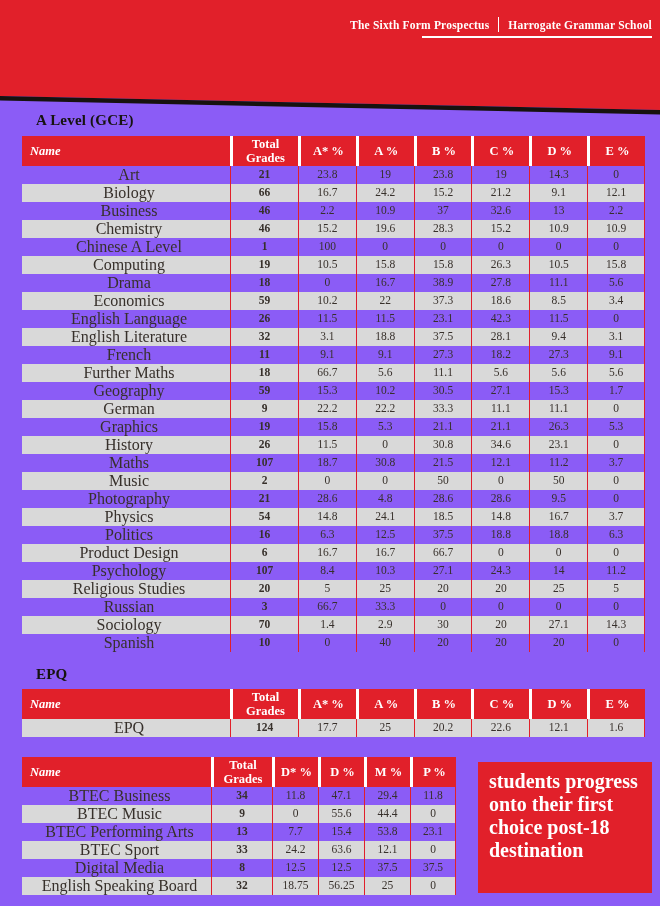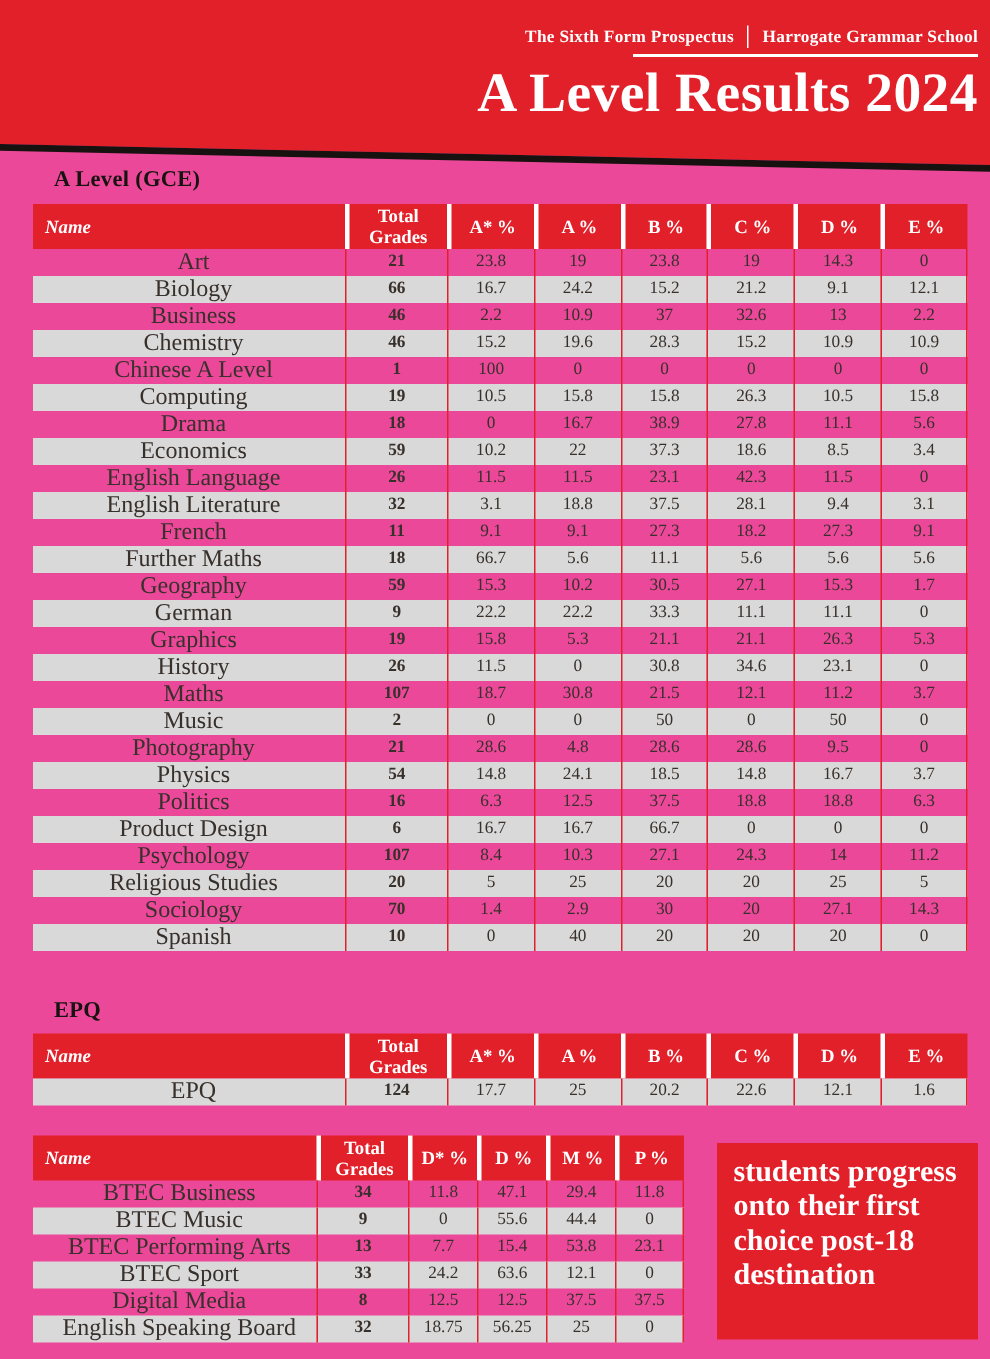--- a/index.html
+++ b/index.html
@@ -5,21 +5,21 @@
   :root{
     --red:#e1202a;
     --row-gray:#d9d9d9;
     --ink:#37302b;
     --head-ink:#161310;
     --stripe:#17120f;
   }
   *{box-sizing:border-box;margin:0;padding:0;}
   html,body{background:#fff;}
   body{font-family:"Liberation Serif",serif;}
-  .page{position:relative;width:660px;height:906px;background:#ec4899;overflow:hidden;}
+  .page{position:relative;width:660px;height:906px;background:#8b5cf6;overflow:hidden;}
 
   
   .banner{position:absolute;top:0;left:0;width:660px;height:118px;}
   .banner svg{display:block;}
   .banner-meta{position:absolute;top:17px;right:8px;display:flex;align-items:center;gap:9px;
     color:#fff;font-weight:bold;font-size:11.5px;letter-spacing:.2px;}
   .banner-meta .vdiv{width:1px;height:15px;background:#fff;}
   .banner-rule{position:absolute;top:36px;right:8px;width:230px;height:2px;background:#fff;}
   .banner-title{position:absolute;top:41px;right:8px;color:#fff;font-weight:bold;
     font-size:37px;letter-spacing:.3px;white-space:nowrap;}
@@ -69,21 +69,20 @@
     <svg width="660" height="118" viewBox="0 0 660 118">
       <polygon points="0,0 660,0 660,110 0,96" fill="#e1202a"></polygon>
       <polygon points="0,96 660,110 660,114.5 0,100.5" fill="#17120f"></polygon>
     </svg>
     <div class="banner-meta">
       <span>The Sixth Form Prospectus</span>
       <span class="vdiv"></span>
       <span>Harrogate Grammar School</span>
     </div>
     <div class="banner-rule"></div>
-    <div class="banner-title">A Level Results 2024</div>
   </div>
 
   <div class="section-heading" id="alevel-heading">A Level (GCE)</div>
   <table class="tbl" id="alevel-table">
       <colgroup>
         <col>
         <col>
         <col>
         <col>
         <col>
@@ -338,20 +337,30 @@
           <td>Religious Studies</td>
           <td class="total">20</td>
           <td>5</td>
           <td>25</td>
           <td>20</td>
           <td>20</td>
           <td>25</td>
           <td>5</td>
         </tr>
         <tr>
+          <td>Russian</td>
+          <td class="total">3</td>
+          <td>66.7</td>
+          <td>33.3</td>
+          <td>0</td>
+          <td>0</td>
+          <td>0</td>
+          <td>0</td>
+        </tr>
+        <tr>
           <td>Sociology</td>
           <td class="total">70</td>
           <td>1.4</td>
           <td>2.9</td>
           <td>30</td>
           <td>20</td>
           <td>27.1</td>
           <td>14.3</td>
         </tr>
         <tr>

